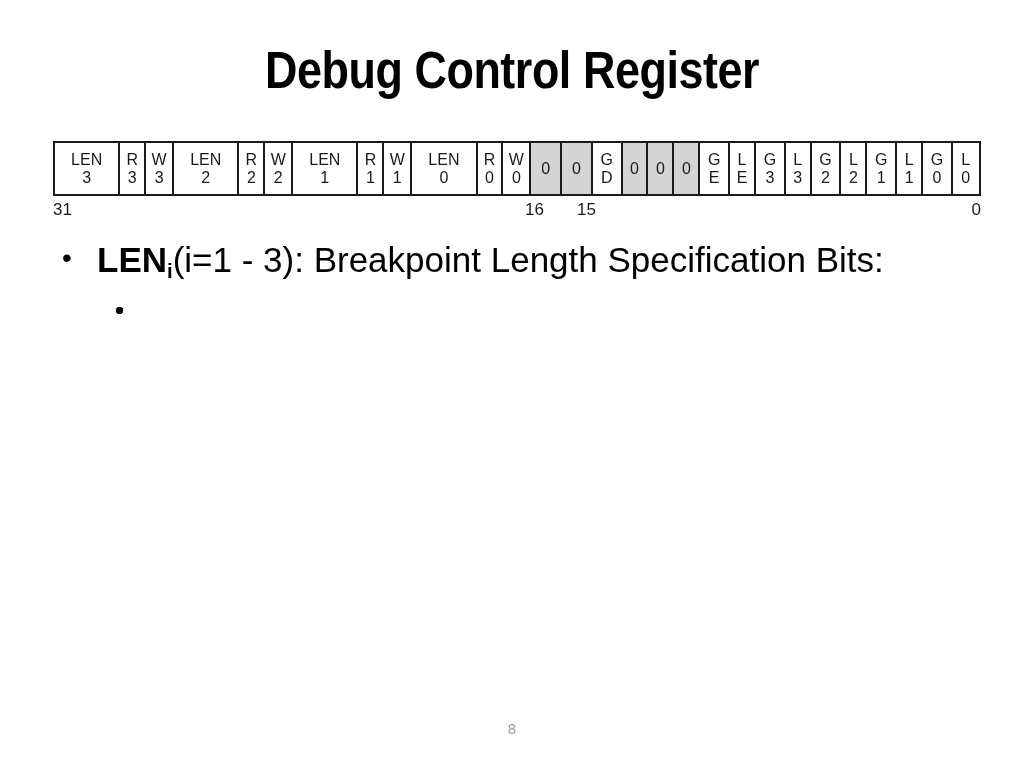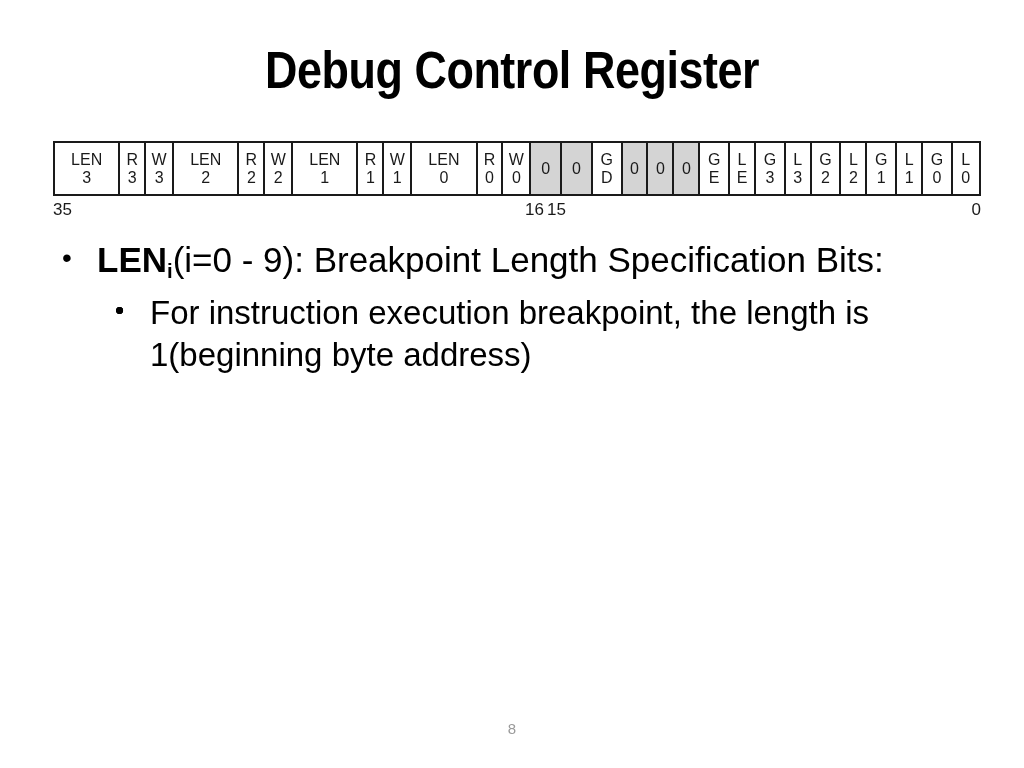--- a/index.html
+++ b/index.html
@@ -83,21 +83,21 @@
     font-size: 17px;
     color: #1a1a1a;
     font-family: "Liberation Sans", sans-serif;
   }
   .bit-ruler span {
     position: absolute;
     top: 0;
   }
   .bit-31 { left: 0px; }
   .bit-16 { left: 472px; text-align: right; }
-  .bit-15 { left: 494px; text-align: right; }
+  .bit-15 { left: 524px; text-align: right; }
   .bit-0  { right: 0px; }
 
   
   .body-area {
     position: absolute;
     left: 0;
     top: 239px;
     width: 1024px;
   }
   .bullet-l1 {
@@ -265,35 +265,35 @@
         <span class="l2">0</span>
       </div>
       <div class="reg-cell" style="flex: 0 0 2.80665%;">
         <span class="l1">L</span>
         <span class="l2">0</span>
       </div>
     </div>
 </div>
 
 <div class="bit-ruler">
-  <span class="bit-31">35</span>
+  <span class="bit-31">31</span>
   <span class="bit-16">16</span>
   <span class="bit-15">15</span>
   <span class="bit-0">0</span>
 </div>
 
 <div class="body-area">
 
   <div class="bullet-l1">
     <span class="marker">•</span>
-    <span class="bold">LEN</span><sub>i</sub><span>(i=0 - 9): Breakpoint Length Specification Bits:</span>
+    <span class="bold">LEN</span><sub>i</sub><span>(i=1 - 3): Breakpoint Length Specification Bits:</span>
   </div>
 
   <div id="sub-bullets">
       <div class="bullet-l2"><span class="marker">•</span></div>
       <div class="bullet-l2"><span class="marker">•</span></div>
       <div class="bullet-l2"><span class="marker">•</span></div>
-      <div class="bullet-l2"><span class="marker">•</span><span>For instruction execution breakpoint, the length is 1(beginning byte address)</span></div>
+      <div class="bullet-l2"><span class="marker">•</span></div>
     </div>
 
 </div>
 
 <div class="page-number">8</div>
 
 </body></html>

